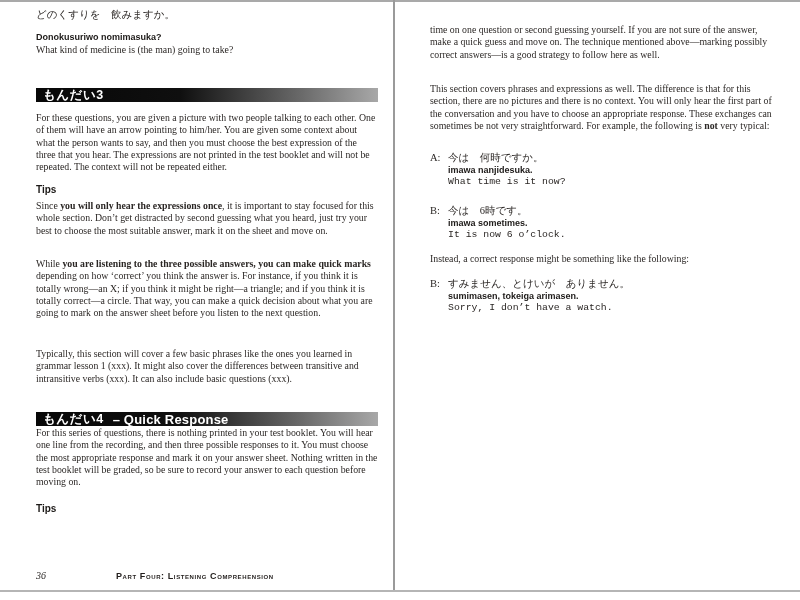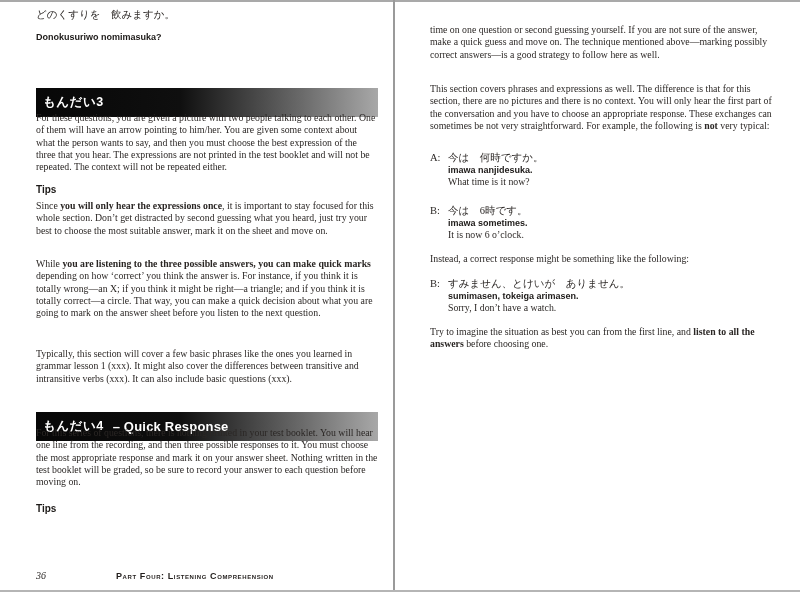--- a/index.html
+++ b/index.html
@@ -42,21 +42,21 @@
     font-size: 9px;
     line-height: 12px;
     color: #1d1a18;
   }
   .eng {
     font-size: 9.8px;
     line-height: 12px;
   }
 
   .section-bar {
-    height: 29px;
+    height: 14px;
     background: linear-gradient(90deg, #070707 0%, #0f0f0f 42%, #6b6b6b 78%, #a8a8a8 100%);
     color: #ffffff;
     font-family: "Liberation Sans", "DejaVu Sans", sans-serif;
     font-weight: bold;
     display: flex;
     align-items: center;
     padding-left: 7px;
     box-sizing: border-box;
   }
   .section-bar .bar-jp { font-size: 12.5px; margin-right: 9px; letter-spacing: 0.5px; }
@@ -67,21 +67,21 @@
     font-weight: bold;
     font-size: 10px;
     color: #1d1a18;
   }
 
   .dialogue { }
   .dialogue .dlg-row { display: flex; }
   .dialogue .dlg-speaker { width: 18px; flex: 0 0 18px; font-size: 10.5px; line-height: 13px; }
   .dialogue .dlg-jp { font-size: 10.5px; line-height: 13px; }
   .dialogue .dlg-romaji { padding-left: 18px; }
-  .dialogue .dlg-eng { padding-left: 18px; }
+  .dialogue .dlg-eng { padding-left: 18px; font-family: Liberation Mono, monospace; }
 
   .footer {
     font-family: "Liberation Sans", "DejaVu Sans", sans-serif;
     font-size: 8px;
     color: #221e1c;
     display: flex;
     align-items: baseline;
   }
   .footer .page-num {
     font-family: "Liberation Serif", "DejaVu Serif", serif;
@@ -106,20 +106,21 @@
 <body>
 
 <div class="frame-line" id="frame-top"></div>
 <div class="frame-line" id="frame-gutter"></div>
 <div class="frame-line" id="frame-bottom"></div>
 
 <div class="page-col" id="page-left">
 
   <div class="abs jp-line" style="top:8px;">どのくすりを　飲みますか。</div>
   <div class="abs romaji" style="top:31px;">Donokusuriwo nomimasuka?</div>
+  <div class="abs eng" style="top:44px;">What kind of medicine is (the man) going to take?</div>
 
   <div class="abs section-bar" style="top:88px;">
     <span class="bar-jp">もんだい3</span>
   </div>
 
   <div class="abs body-text" style="top:112px;">For these questions, you are given a picture with two people talking to each other. One of them will have an arrow pointing to him/her. You are given some context about what the person wants to say, and then you must choose the best expression of the three that you hear. The expressions are not printed in the test booklet and will not be repeated. The context will not be repeated either.</div>
 
   <div class="abs tips-label" style="top:184px;">Tips</div>
 
   <div class="abs body-text rich" style="top:200px;"><span>Since </span><b>you will only hear the expressions once</b><span>, it is important to stay focused for this whole section. Don’t get distracted by second guessing what you heard, just try your best to choose the most suitable answer, mark it on the sheet and move on.</span></div>
@@ -172,15 +173,14 @@
 
   <div class="abs dialogue" style="top:277px;">
     <div class="dlg-row">
       <span class="dlg-speaker">B:</span>
       <span class="dlg-jp">すみません、とけいが　ありません。</span>
     </div>
     <div class="dlg-romaji romaji">sumimasen, tokeiga arimasen.</div>
     <div class="dlg-eng eng">Sorry, I don’t have a watch.</div>
   </div>
 
-  <div class="abs body-text rich" style="top:326px;"><span>Try to imagine the situation as best you can from the first line, and </span><b>listen to all the answers</b><span> before choosing one.</span></div>
 
 </div>
 
 </body></html>

